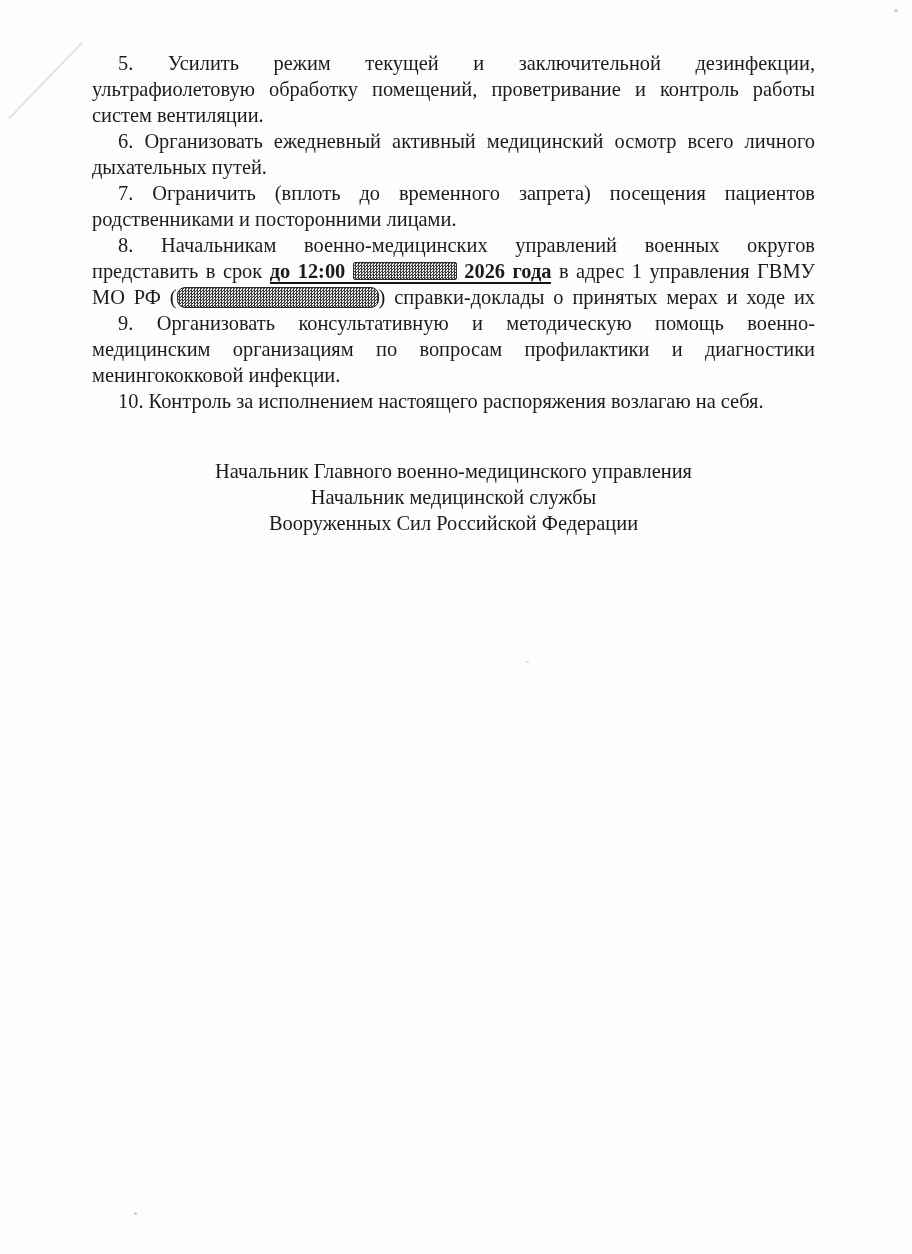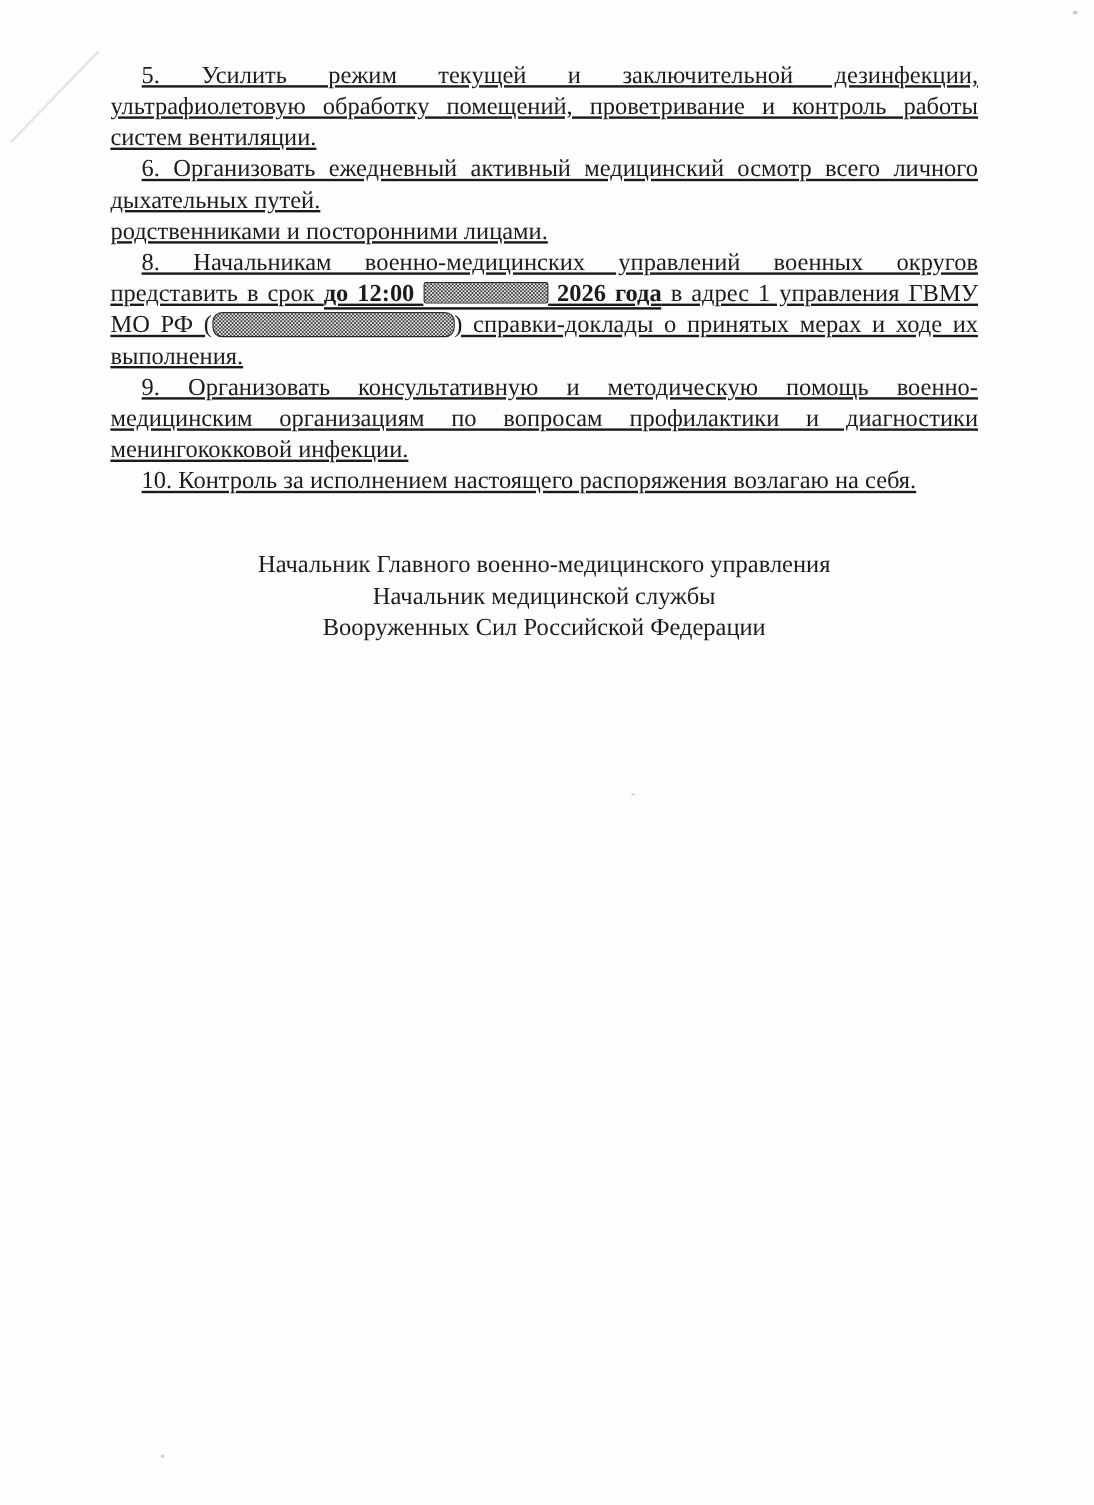--- a/index.html
+++ b/index.html
@@ -24,21 +24,21 @@
     border-radius: 2px;
   }
   .artifact-speck-tr { position: absolute; right: 14px; top: 9px; width: 4px; height: 3px; background: #c9c9c9; border-radius: 50%; }
   .artifact-speck-b  { position: absolute; left: 134px; top: 1212px; width: 3px; height: 3px; background: #cccccc; border-radius: 50%; }
   .artifact-speck-s  { position: absolute; left: 526px; top: 661px; width: 3px; height: 2px; background: #d6d6d6; border-radius: 50%; }
 
   .content {
     position: absolute; left: 92px; top: 50px; width: 723px;
     font-size: 20.4px; line-height: 26px;
   }
-  .para { margin: 0; text-decoration: underline; }
+  .para { margin: 0; }
   .line { display: block; text-align: justify; height: 26px; overflow: visible; }
   .jl   { text-align-last: justify; }
   .indent { text-indent: 26px; }
 
   
   .bu { font-weight: bold; border-bottom: 2.5px solid #141414; margin-top: 20px; }
 
   
   .redact {
     display: inline-block;
@@ -73,28 +73,28 @@
       <span class="line jl">ультрафиолетовую обработку помещений, проветривание и контроль работы</span>
       <span class="line">систем вентиляции.</span>
     </p>
 
     <p class="para">
       <span class="line jl indent">6. Организовать ежедневный активный медицинский осмотр всего личного</span>
       <span class="line">дыхательных путей.</span>
     </p>
 
     <p class="para">
+      <span class="line jl indent">7. Ограничить (вплоть до временного запрета) посещения пациентов</span>
       <span class="line">родственниками и посторонними лицами.</span>
     </p>
 
     <p class="para">
       <span class="line jl indent">8. Начальникам военно-медицинских управлений военных округов</span>
       <span class="line jl"><span>представить в срок </span><span class="bu"><span>до 12:00 </span><span class="redact redact-date"></span><span> 2026 года</span></span><span> в адрес 1 управления ГВМУ</span></span>
       <span class="line jl"><span>МО РФ (</span><span class="redact redact-recipient"></span><span>) справки-доклады о принятых мерах и ходе их</span></span>
-      <span class="line">выполнения.</span>
     </p>
 
     <p class="para">
       <span class="line jl indent">9. Организовать консультативную и методическую помощь военно-</span>
       <span class="line jl">медицинским организациям по вопросам профилактики и диагностики</span>
       <span class="line">менингококковой инфекции.</span>
     </p>
 
     <p class="para">
       <span class="line indent">10. Контроль за исполнением настоящего распоряжения возлагаю на себя.</span>

